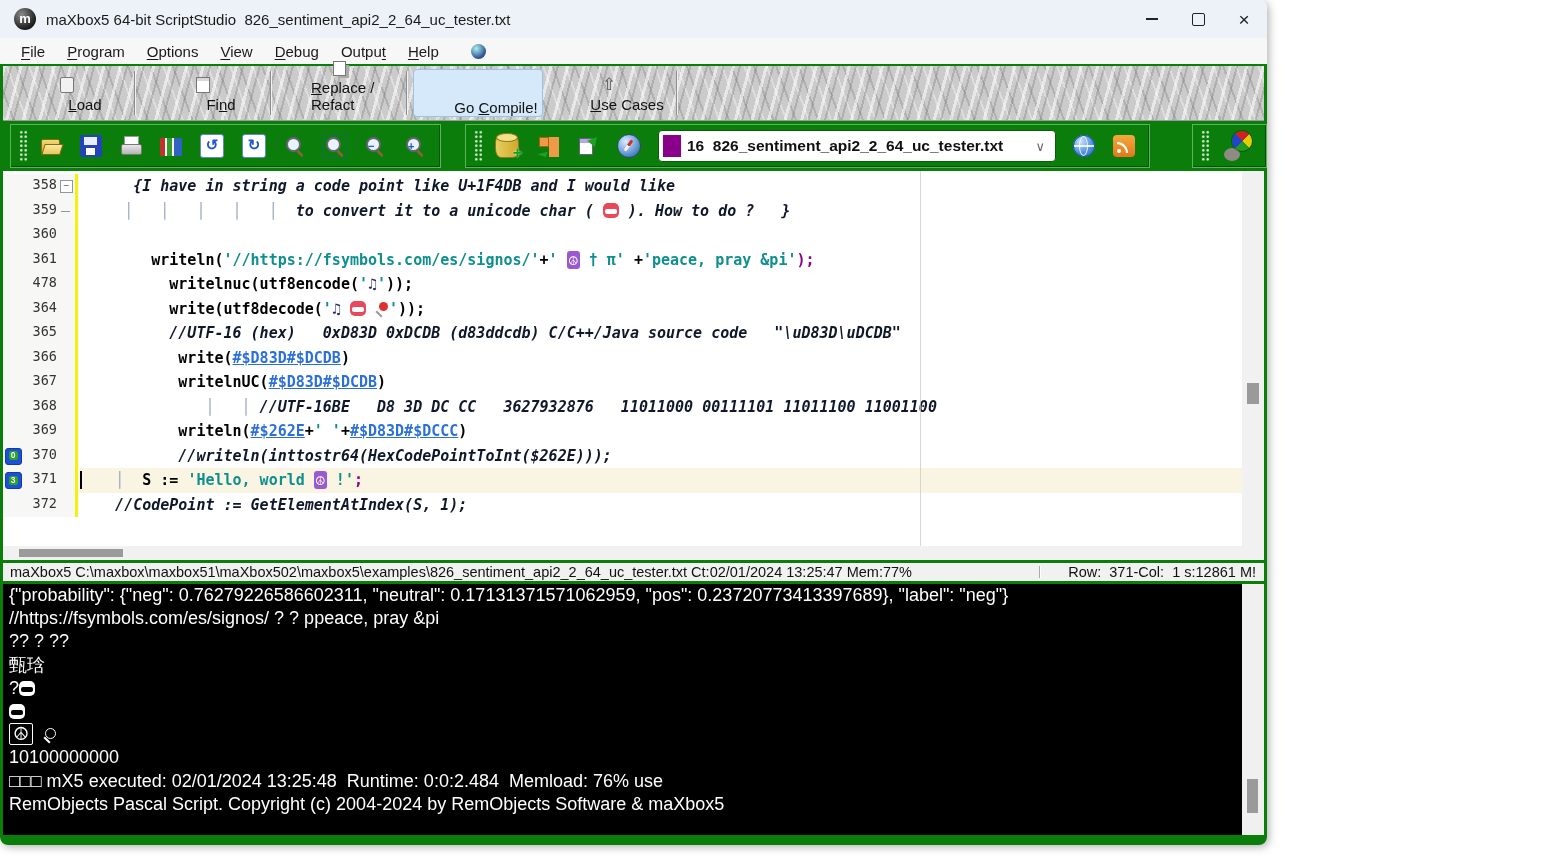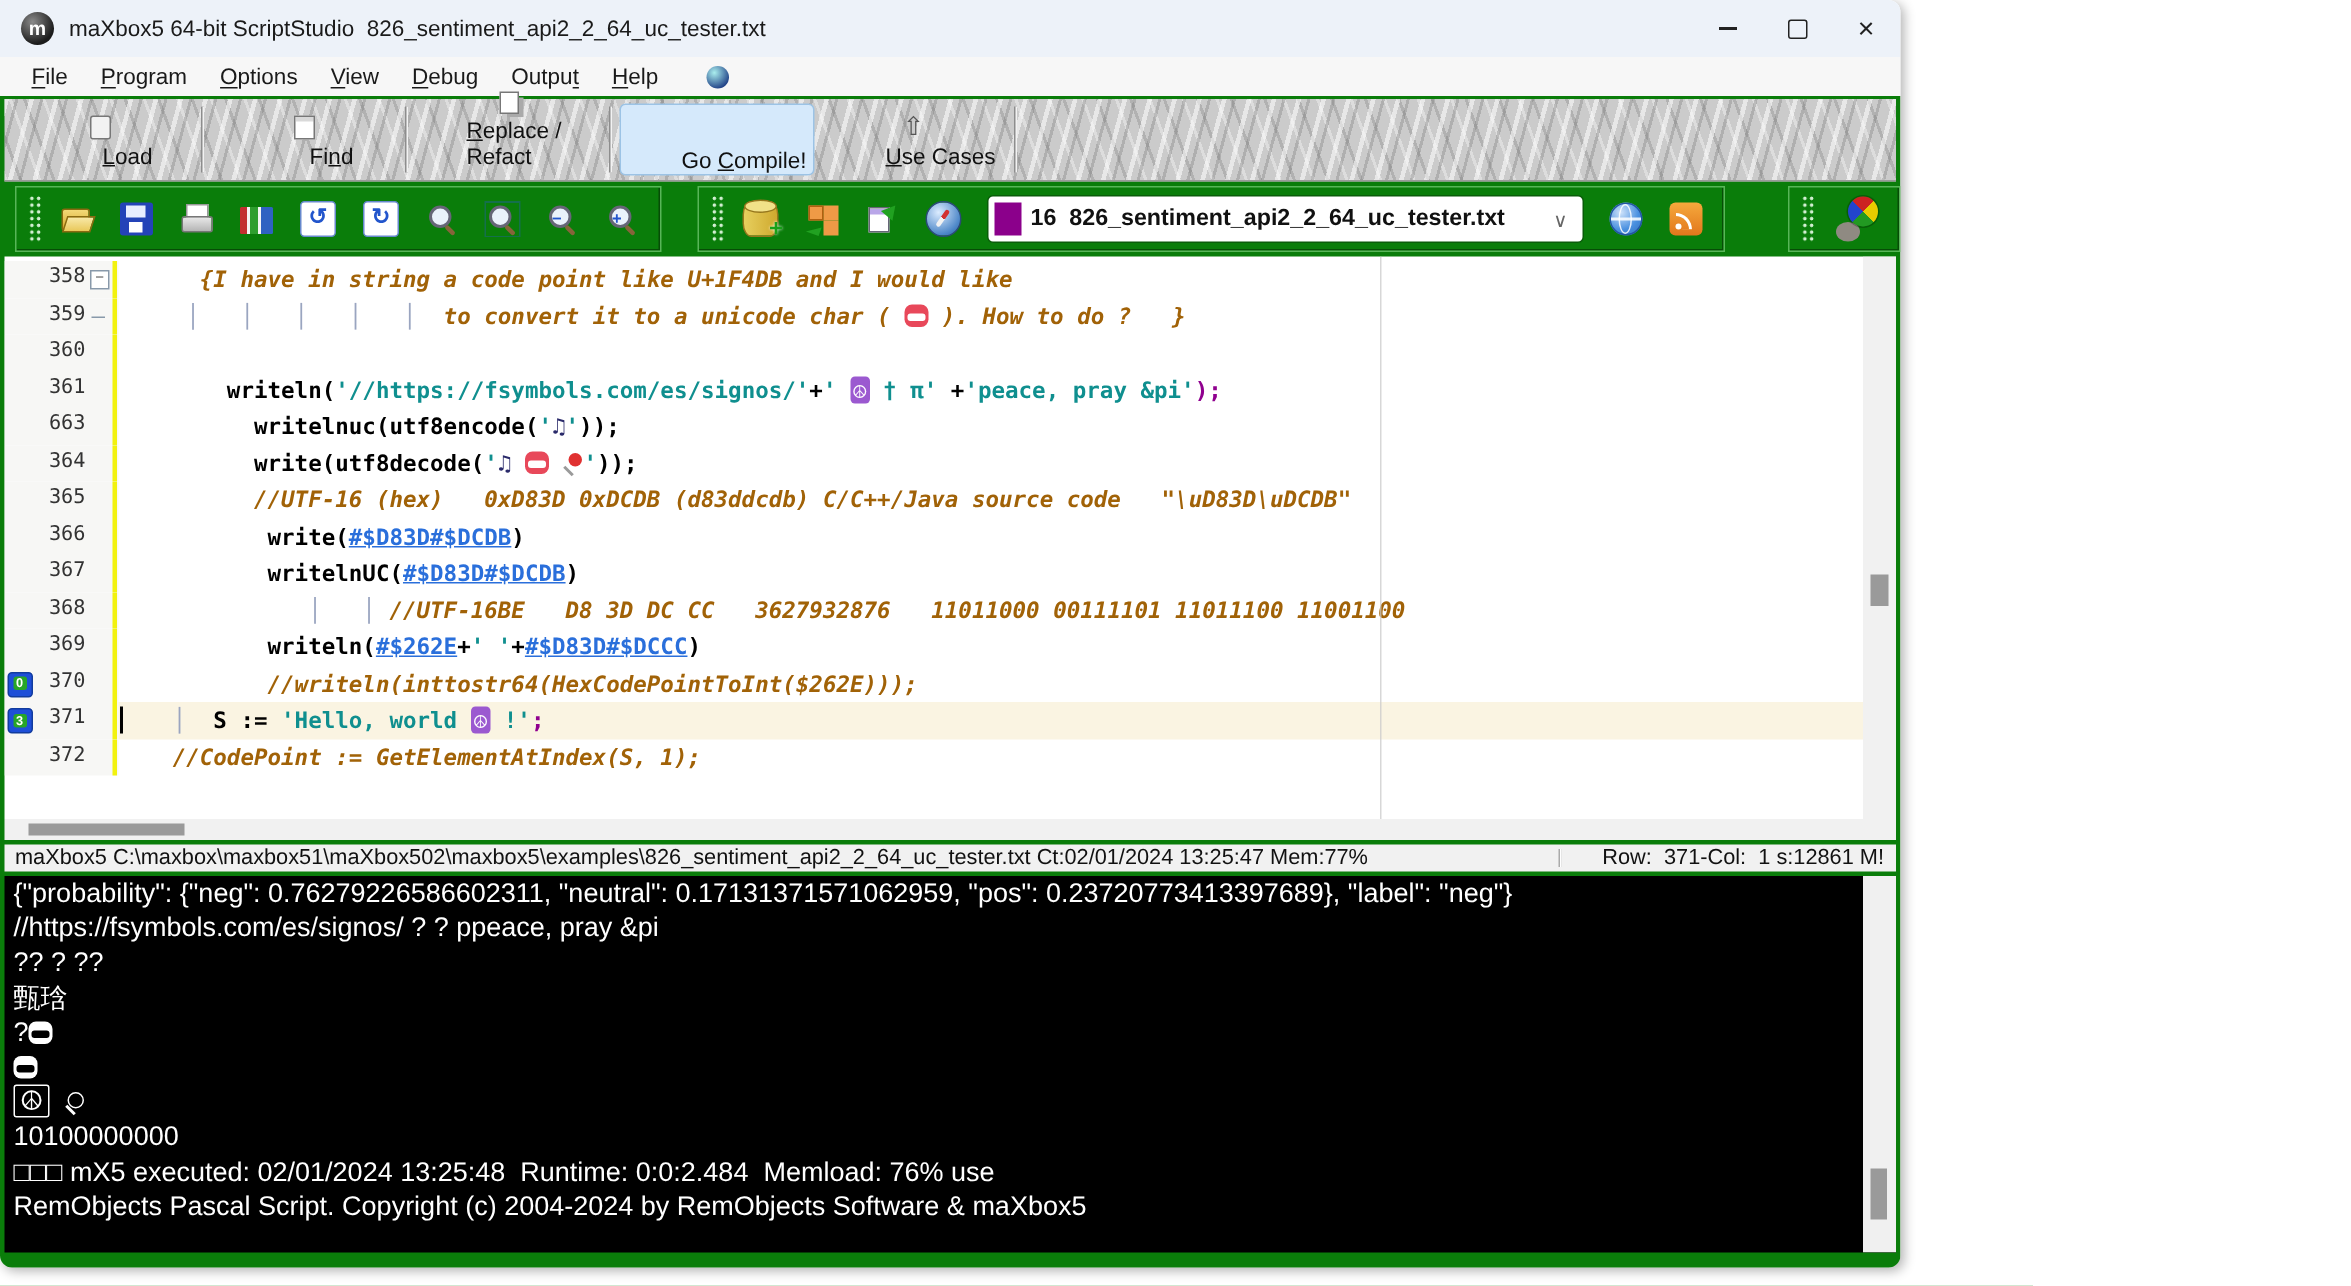--- a/index.html
+++ b/index.html
@@ -127,21 +127,21 @@
         color:#555;font-size:10px;line-height:9px;text-align:center;}
   .fold-tick{position:absolute;left:58px;top:12px;width:9px;height:1.5px;background:#8899aa;}
   .bookmark{position:absolute;left:2px;top:4px;width:15px;height:15px;background:#1e4fd8;border:1px solid #123c9e;
         border-radius:3px;}
   .bookmark i{position:absolute;left:2.5px;top:2.5px;width:9px;height:9px;background:#27a527;border-radius:2px;
         font-style:normal;color:#fff;font-size:8.5px;line-height:9px;text-align:center;font-weight:bold;}
   .ecode{flex:1;margin:0;font-family:"DejaVu Sans Mono",monospace;font-size:15px;line-height:24.5px;
         font-weight:600;white-space:pre;position:relative;z-index:2;}
   .eline.current .ecode{background:#faf4e2;}
   .caret{position:absolute;left:1px;top:3px;width:2px;height:18px;background:#000;}
-  .tok-cm{color:#a16207;font-style:italic;}
+  .tok-cm{color:#0f172a;font-style:italic;}
   .tok-id{color:#000;}
   .tok-str{color:#0f8f8f;}
   .tok-sym{color:#90008f;}
   .tok-link{color:#2a6fdb;text-decoration:underline;}
   .tok-guide{color:#9aa5c0;font-weight:400;}
   .g-note{color:#2a2a6a;}
   .g-crown{color:#3a5f3a;}
   .g-peace{color:#fff;background:#9b59d0;border-radius:3px;padding:0 2px;}
   .g-peace.w{background:transparent;border:1.5px solid #fff;border-radius:2px;padding:0 3px;}
   .g-face{display:inline-block;width:16px;height:15px;background:#e8485a;border-radius:5px;position:relative;vertical-align:-2px;}
@@ -306,21 +306,21 @@
               <pre class="ecode"></pre>
             </div>
             <div class="eline">
               <div class="eg">
                 <span class="enum">361</span>
               </div>
               <pre class="ecode"><span class="tok-id">        writeln(</span><span class="tok-str">'//https://fsymbols.com/es/signos/'</span><span class="tok-id">+</span><span class="tok-str">' </span><span class="g-peace">☮</span><span class="tok-str"> † π'</span><span class="tok-id"> +</span><span class="tok-str">'peace, pray &amp;pi'</span><span class="tok-sym">);</span></pre>
             </div>
             <div class="eline">
               <div class="eg">
-                <span class="enum">663</span>
+                <span class="enum">478</span>
               </div>
               <pre class="ecode"><span class="tok-id">          writelnuc(utf8encode(</span><span class="tok-str">'</span><span class="g-note">♫</span><span class="tok-str">'</span><span class="tok-id">));</span></pre>
             </div>
             <div class="eline">
               <div class="eg">
                 <span class="enum">364</span>
               </div>
               <pre class="ecode"><span class="tok-id">          write(utf8decode(</span><span class="tok-str">'</span><span class="g-note">♫</span><span class="tok-str"> </span><span class="g-face"></span><span class="tok-str"> </span><span class="g-pin"></span><span class="tok-str">'</span><span class="tok-id">));</span></pre>
             </div>
             <div class="eline">

